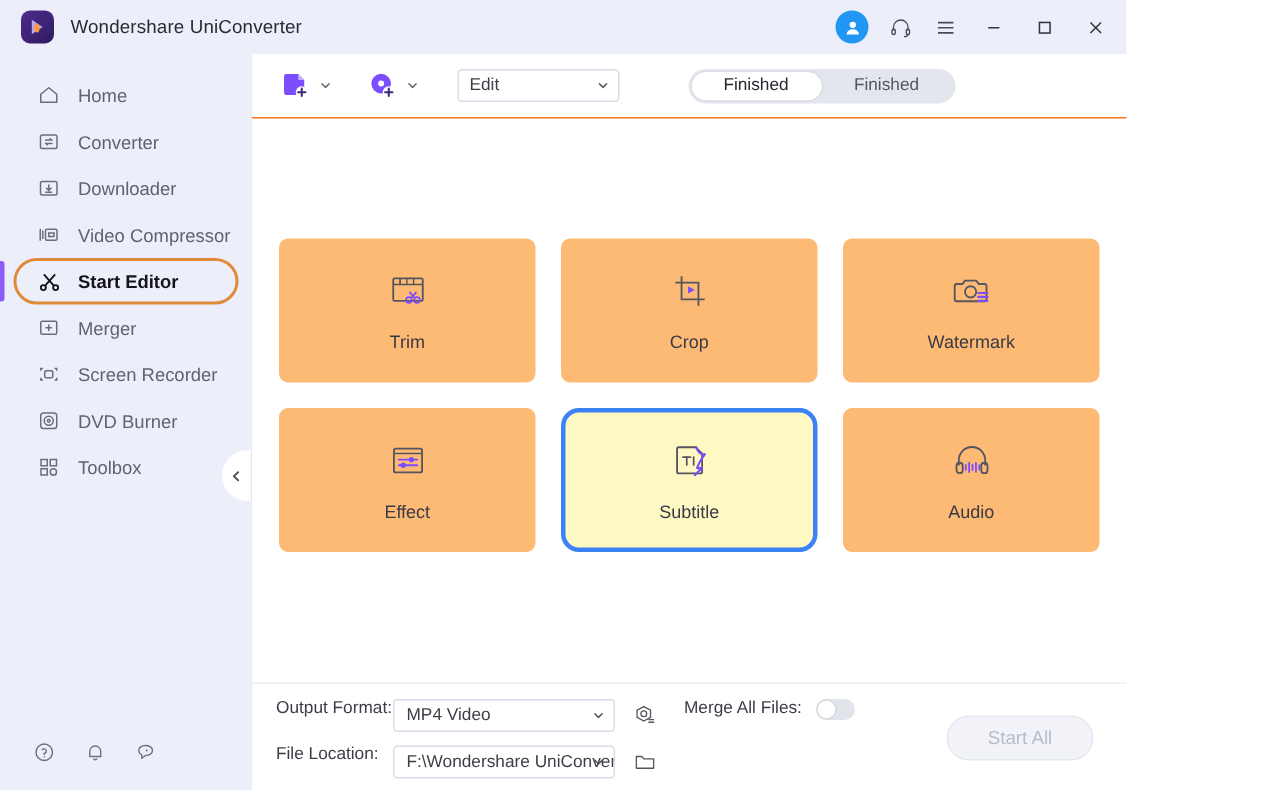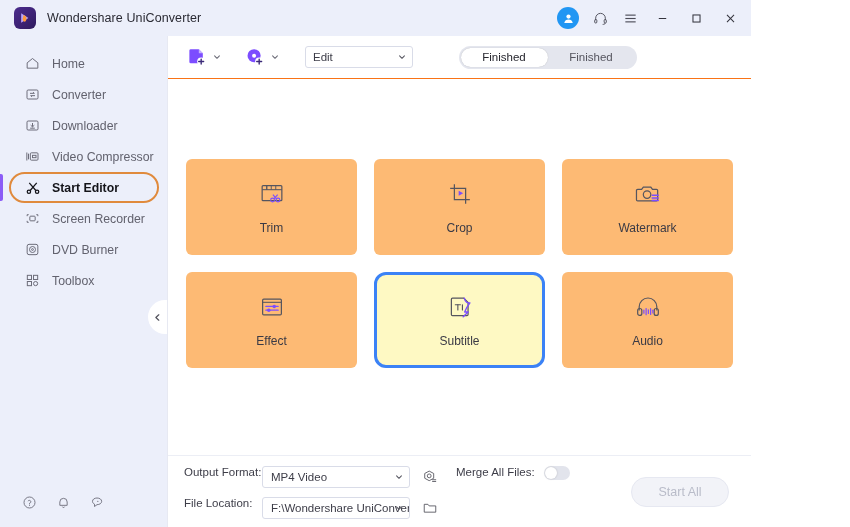--- a/index.html
+++ b/index.html
@@ -451,20 +451,29 @@
             <svg width="16" height="16" viewBox="0 0 18 18" fill="none" stroke="currentColor" stroke-width="1.4">
               <circle cx="4.4" cy="13.2" r="1.9"></circle>
               <circle cx="13.6" cy="13.2" r="1.9"></circle>
               <line x1="5.8" y1="11.8" x2="13.2" y2="3.2"></line>
               <line x1="12.2" y1="11.8" x2="4.8" y2="3.2"></line>
             </svg>
           </span>
           <span>Start Editor</span>
         </div>
 
+        <div class="nav-item">
+          <span class="nav-icon">
+            <svg width="15" height="15" viewBox="0 0 18 18" fill="none" stroke="currentColor" stroke-width="1.2">
+              <rect x="2.6" y="3.8" width="12.8" height="10.4" rx="1.2"></rect>
+              <path d="M6.4 9 h5.2 M9 6.4 v5.2"></path>
+            </svg>
+          </span>
+          <span>Merger</span>
+        </div>
 
         <div class="nav-item">
           <span class="nav-icon">
             <svg width="15" height="15" viewBox="0 0 18 18" fill="none" stroke="currentColor" stroke-width="1.2">
               <path d="M2.6 6.2 V4.4 h1.8 M15.4 6.2 V4.4 h-1.8 M2.6 11.8 V13.6 h1.8 M15.4 11.8 V13.6 h-1.8"></path>
               <rect x="5.8" y="6.2" width="6.4" height="5.6" rx="1"></rect>
             </svg>
           </span>
           <span>Screen Recorder</span>
         </div>

